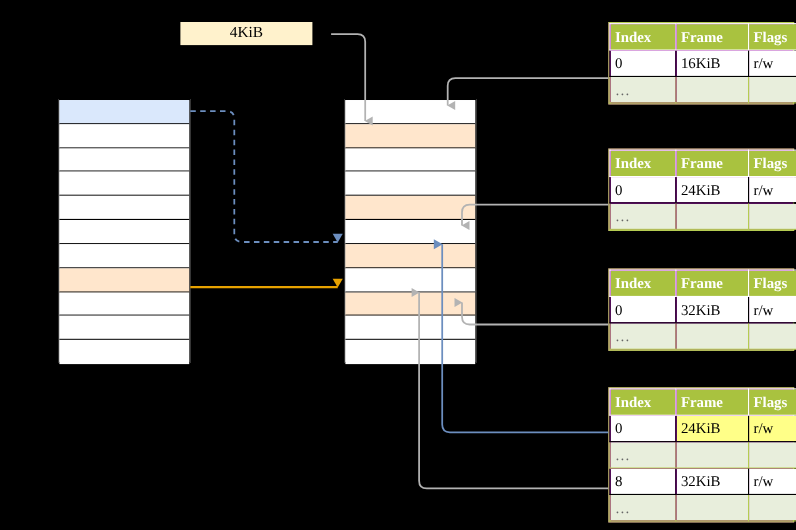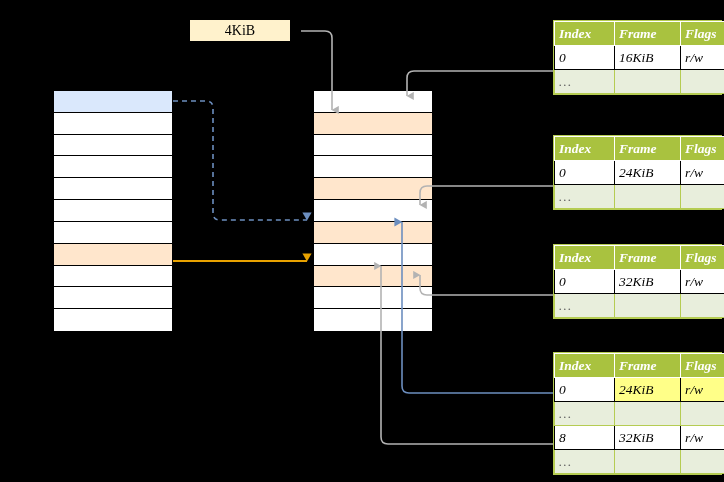--- a/index.html
+++ b/index.html
@@ -15,38 +15,38 @@
   .cell.blue{background:#dae8fc;}
   .cell.peach{background:#ffe6cc;}
 
   
   .sizelabel{position:absolute;box-sizing:border-box;background:#fff2cc;
              color:#000;display:flex;align-items:center;justify-content:center;
              font-size:14px;line-height:1;}
 
   
   .ptable{position:absolute;box-sizing:border-box;border:1.2px solid #b5cc52;
-          border-collapse:collapse;background:#a21caf;font-style:italic;}
+          border-collapse:collapse;background:#a21caf;}
   .ptable table{border-collapse:collapse;width:100%;table-layout:fixed;}
   .ptable th,.ptable td{border:1.1px solid #000;padding:0 0 0 4px;
       font-size:13.5px;height:23px;line-height:23px;vertical-align:middle;
       white-space:nowrap;overflow:hidden;}
   .ptable th{background:#a9c23f;color:#fff;font-weight:bold;
       border-color:#fff;text-align:left;}
   .ptable tr.alt td{background:#e8eedc;color:#666;border-color:#b5cc52;}
   .ptable td{background:#fff;color:#000;}
   .ptable td.hl{background:#ffff88;}
   .c-idx{width:55px;} .c-frm{width:61px;} .c-flg{width:52px;}
 </style>
 </head>
 <body>
 
 <div class="canvas">
 
-  <div class="sizelabel" style="left:190px;top:20px;width:100px;height:21px;">
+  <div class="sizelabel" style="left:164px;top:20px;width:120px;height:21px;">
     <span>4KiB</span>
   </div>
 
   <div class="stack" id="left-stack" style="left:53px;top:90px;width:120px;height:240px;">
       <div class="cell blue" style="height: 21.8182px;"></div>
       <div class="cell " style="height: 21.8182px;"></div>
       <div class="cell " style="height: 21.8182px;"></div>
       <div class="cell " style="height: 21.8182px;"></div>
       <div class="cell " style="height: 21.8182px;"></div>
       <div class="cell " style="height: 21.8182px;"></div>

